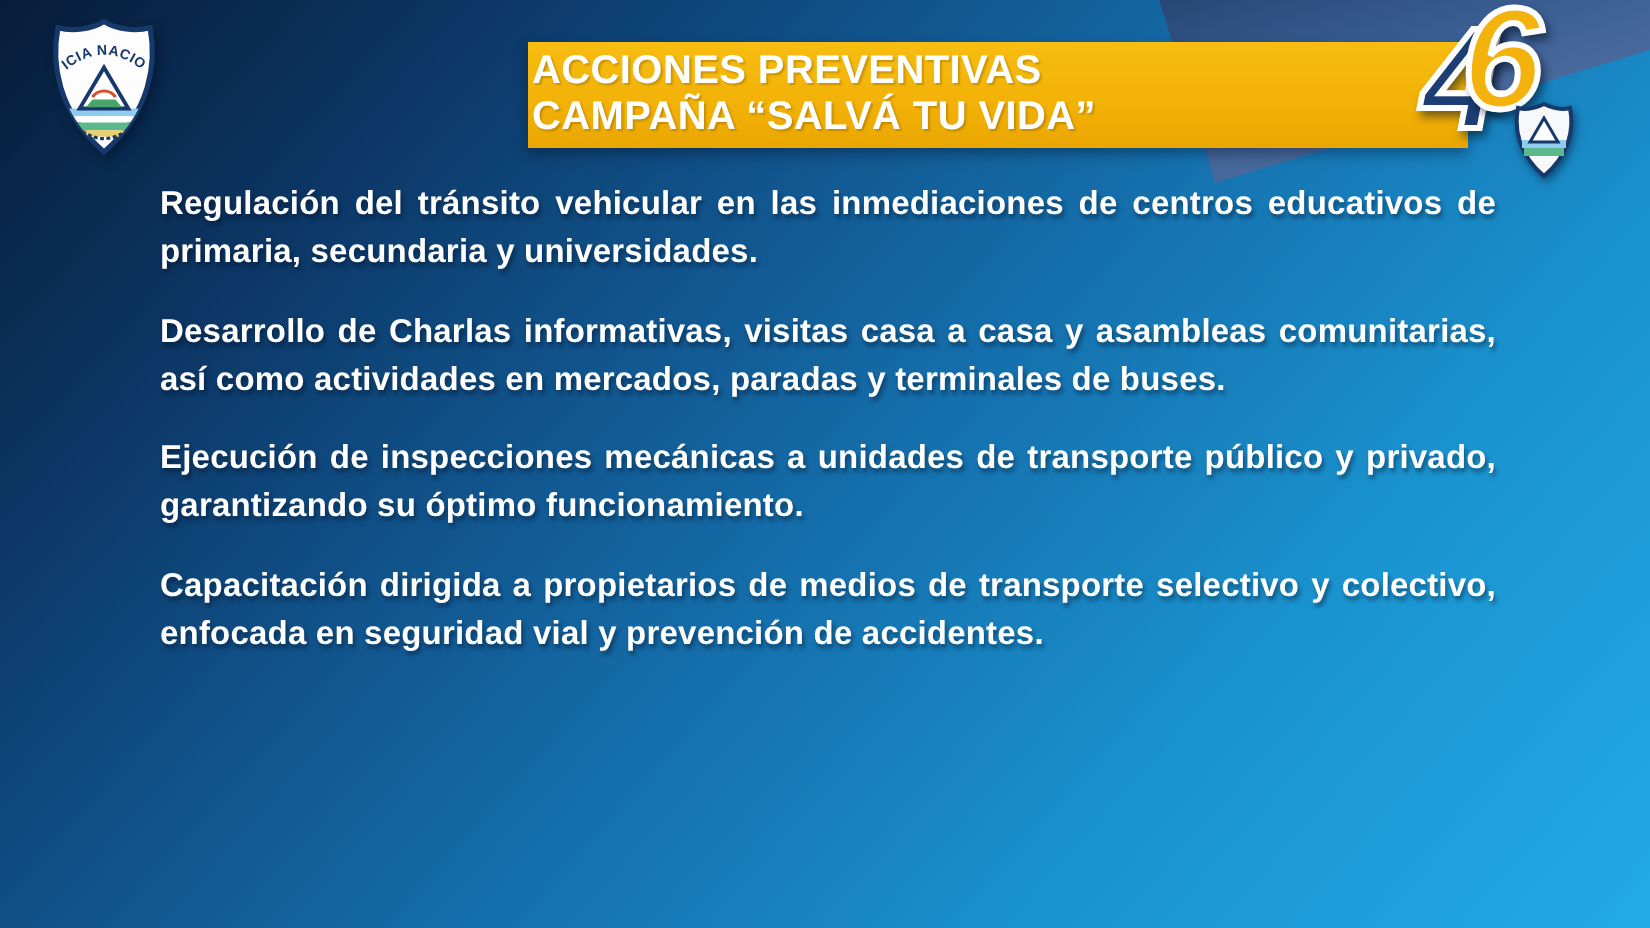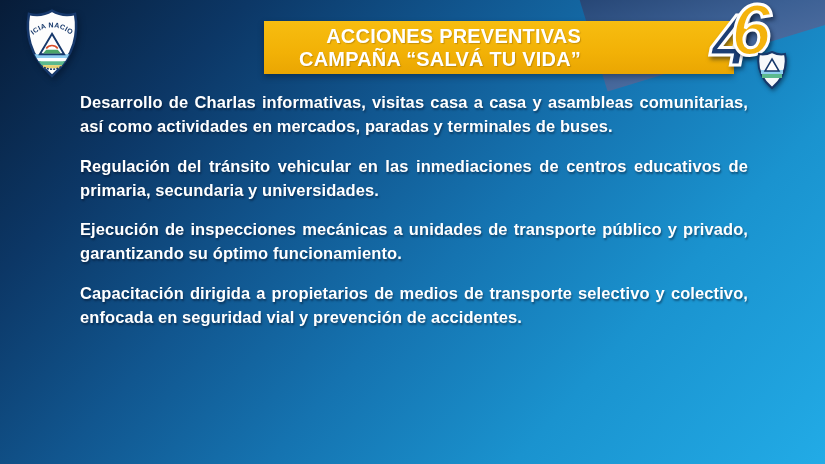--- a/index.html
+++ b/index.html
@@ -26,21 +26,21 @@
   }
 
   
   .banner{
     position:absolute;left:264px;top:21px;width:470px;height:53px;
     background:linear-gradient(180deg,#f7bd10 0%,#f2b106 60%,#eaa602 100%);
     box-shadow:0 3px 6px rgba(0,10,30,.35);
   }
   .banner-text{
     position:absolute;left:2px;top:50%;transform:translateY(-50%);
-    width:315px;text-align:right;
+    width:315px;text-align:left;
     color:#ffffff;font-weight:bold;font-size:20px;line-height:23.5px;
     letter-spacing:.2px;
     text-shadow:1px 1px 1px rgba(120,80,0,.35);
     white-space:nowrap;
   }
 
   
   .anniv{position:absolute;top:4px;right:10px;width:104px;height:96px;}
   .anniv .digit{
     font-style:italic;font-weight:bold;font-size:72px;line-height:1;
@@ -105,19 +105,19 @@
     <span class="digit digit-4">4</span><span class="digit digit-6">6</span>
     <svg class="mini-shield" viewBox="0 0 34 40" aria-hidden="true">
       <path d="M17 2 C21 4 26 5 30 4 C32 14 30 27 17 38 C4 27 2 14 4 4 C8 5 13 4 17 2 Z" fill="#f6f8fa" stroke="#16386b" stroke-width="2"></path>
       <rect x="6" y="20" width="22" height="4" fill="#8ecdf0"></rect>
       <rect x="7" y="24" width="20" height="4" fill="#5cb98d"></rect>
       <polygon points="17,9 24,21 10,21" fill="#ffffff" stroke="#16386b" stroke-width="1.5"></polygon>
     </svg>
   </div>
 
   <div class="content">
+    <p>Regulación del tránsito vehicular en las inmediaciones de centros educativos de primaria, secundaria y universidades.</p>
     <p>Desarrollo de Charlas informativas, visitas casa a casa y asambleas comunitarias, así como actividades en mercados, paradas y terminales de buses.</p>
-    <p>Regulación del tránsito vehicular en las inmediaciones de centros educativos de primaria, secundaria y universidades.</p>
     <p>Ejecución de inspecciones mecánicas a unidades de transporte público y privado, garantizando su óptimo funcionamiento.</p>
     <p>Capacitación dirigida a propietarios de medios de transporte selectivo y colectivo, enfocada en seguridad vial y prevención de accidentes.</p>
   </div>
 
 </div>
 
 </body></html>

